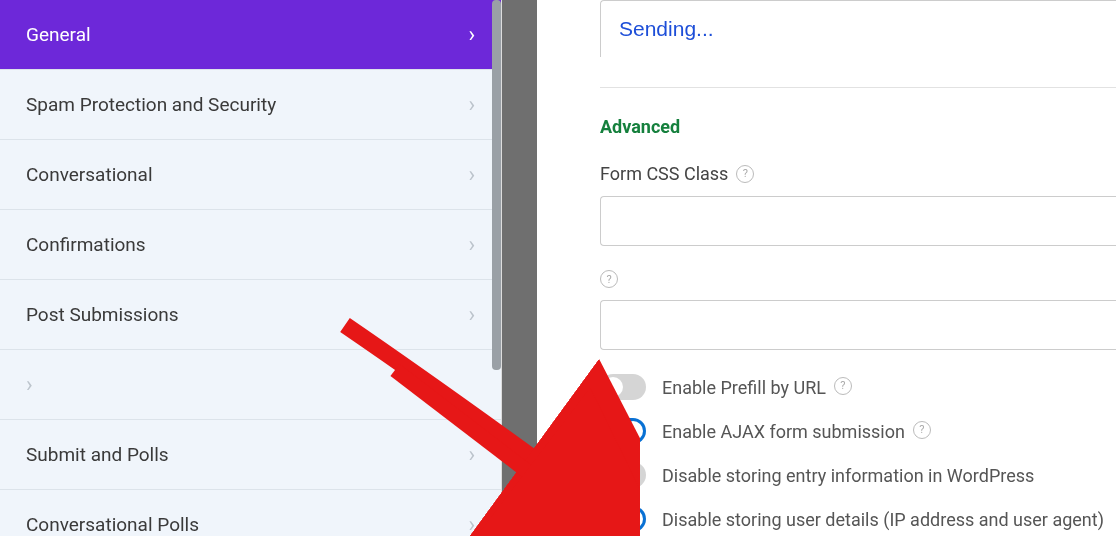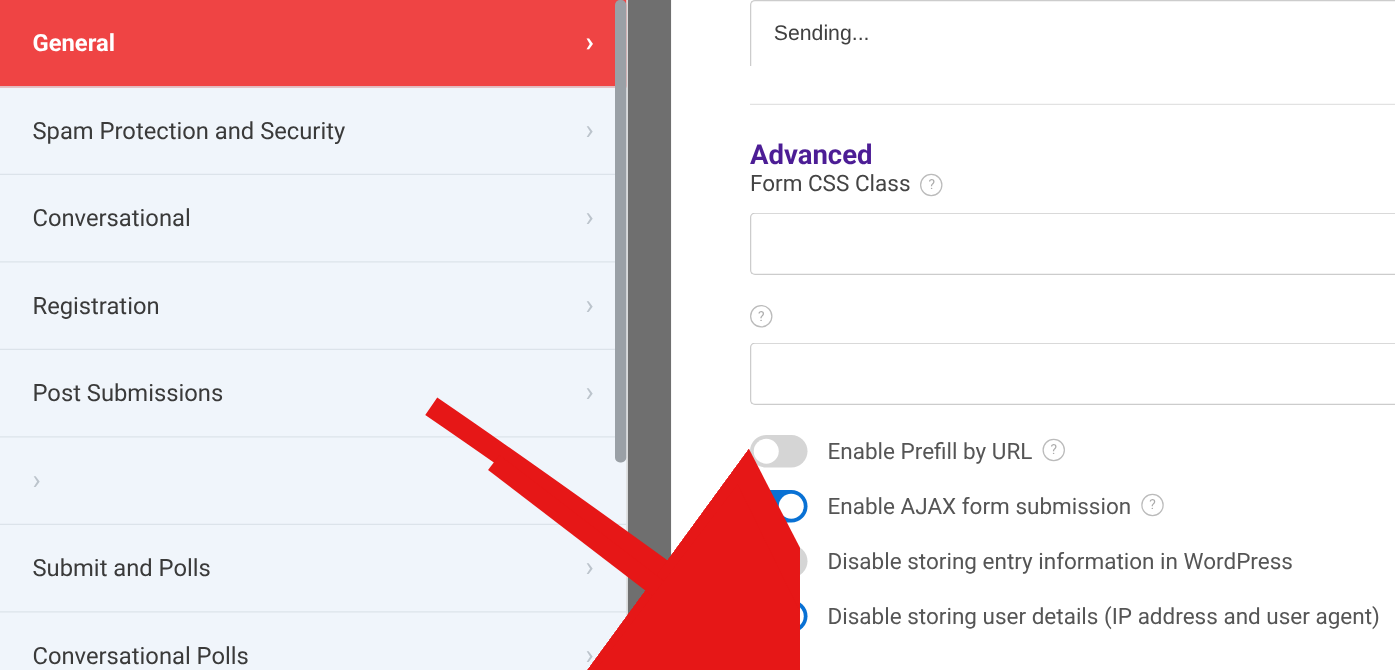--- a/index.html
+++ b/index.html
@@ -3,27 +3,27 @@
   <meta charset="utf-8">
   <style>
     * { box-sizing: border-box; margin: 0; padding: 0; }
     body { font-family: -apple-system, BlinkMacSystemFont, "Segoe UI", Roboto, sans-serif; color: #333; overflow: hidden; }
     .container { display: flex; width: 1116px; height: 536px; position: relative; }
     .sidebar { width: 502px; background: #f0f5fb; border-right: 1px solid #ddd; position: relative; }
     .sidebar-scrollbar { position: absolute; right: 0; top: 0; width: 9px; height: 370px; background: #9aa0a6; border-radius: 4px; }
     .sidebar-gap { width: 35px; background: #6f6f6f; }
     .white-gap { width: 63px; background: #fff; }
     .sidebar-item { display: flex; align-items: center; justify-content: space-between; padding: 22px 26px; border-bottom: 1px solid #dce3ea; cursor: pointer; font-size: 19px; color: #3a3a3a; }
-    .sidebar-item.active { background: #ef4444; color: #fff; font-weight: 700; align-items: center; }
+    .sidebar-item.active { background: #6d28d9; color: #fff; font-weight: 400; align-items: center; }
     .sidebar-item .chevron { font-size: 22px; color: #bcc4cc; }
     .sidebar-item.active .chevron { color: #fff; }
     .content { flex: 1; background: #fff; padding: 0 0 0 0; }
-    .sending-input { width: 100%; padding: 16px 18px; font-size: 17px; border: 1px solid #ccc; border-bottom: none; border-right: none; border-radius: 4px 0 0 0; color: #404040; margin-bottom: 30px; }
+    .sending-input { width: 100%; padding: 16px 18px; font-size: 21px; border: 1px solid #ccc; border-bottom: none; border-right: none; border-radius: 4px 0 0 0; color: #1d4ed8; margin-bottom: 30px; }
     .divider { height: 1px; background: #e2e2e2; margin-bottom: 28px; }
-    .section-title { font-size: 22px; font-weight: 700; color: #4c1d95; }
+    .section-title { font-size: 18px; font-weight: 700; color: #15803d; margin-bottom: 26px; }
     .field-label { font-size: 18px; color: #444; margin-bottom: 12px; display: flex; align-items: center; gap: 8px; }
     .help-icon { width: 18px; height: 18px; border: 1.5px solid #bbb; border-radius: 50%; display: inline-flex; align-items: center; justify-content: center; font-size: 11px; color: #aaa; }
     .text-input { width: 100%; padding: 14px 16px; font-size: 17px; border: 1px solid #ccc; border-right: none; border-radius: 4px 0 0 4px; margin-bottom: 24px; }
     .toggle-row { display: flex; align-items: center; gap: 16px; margin-bottom: 18px; }
     .toggle { width: 46px; height: 26px; border-radius: 13px; position: relative; cursor: pointer; flex-shrink: 0; }
     .toggle.off { background: #d5d5d5; }
     .toggle.on { background: #0971d4; }
     .toggle-knob { width: 20px; height: 20px; background: #fff; border-radius: 50%; position: absolute; top: 3px; transition: left 0.2s; }
     .toggle.off .toggle-knob { left: 3px; }
     .toggle.on .toggle-knob { left: 23px; }
@@ -42,21 +42,21 @@
     </div>
     <div class="sidebar-item">
       <span>Spam Protection and Security</span>
       <span class="chevron">›</span>
     </div>
     <div class="sidebar-item">
       <span>Conversational</span>
       <span class="chevron">›</span>
     </div>
     <div class="sidebar-item">
-      <span>Registration</span>
+      <span>Confirmations</span>
       <span class="chevron">›</span>
     </div>
     <div class="sidebar-item">
       <span>Post Submissions</span>
       <span class="chevron">›</span>
     </div>
     <div class="sidebar-item">
       <span class="chevron">›</span>
     </div>
     <div class="sidebar-item">

